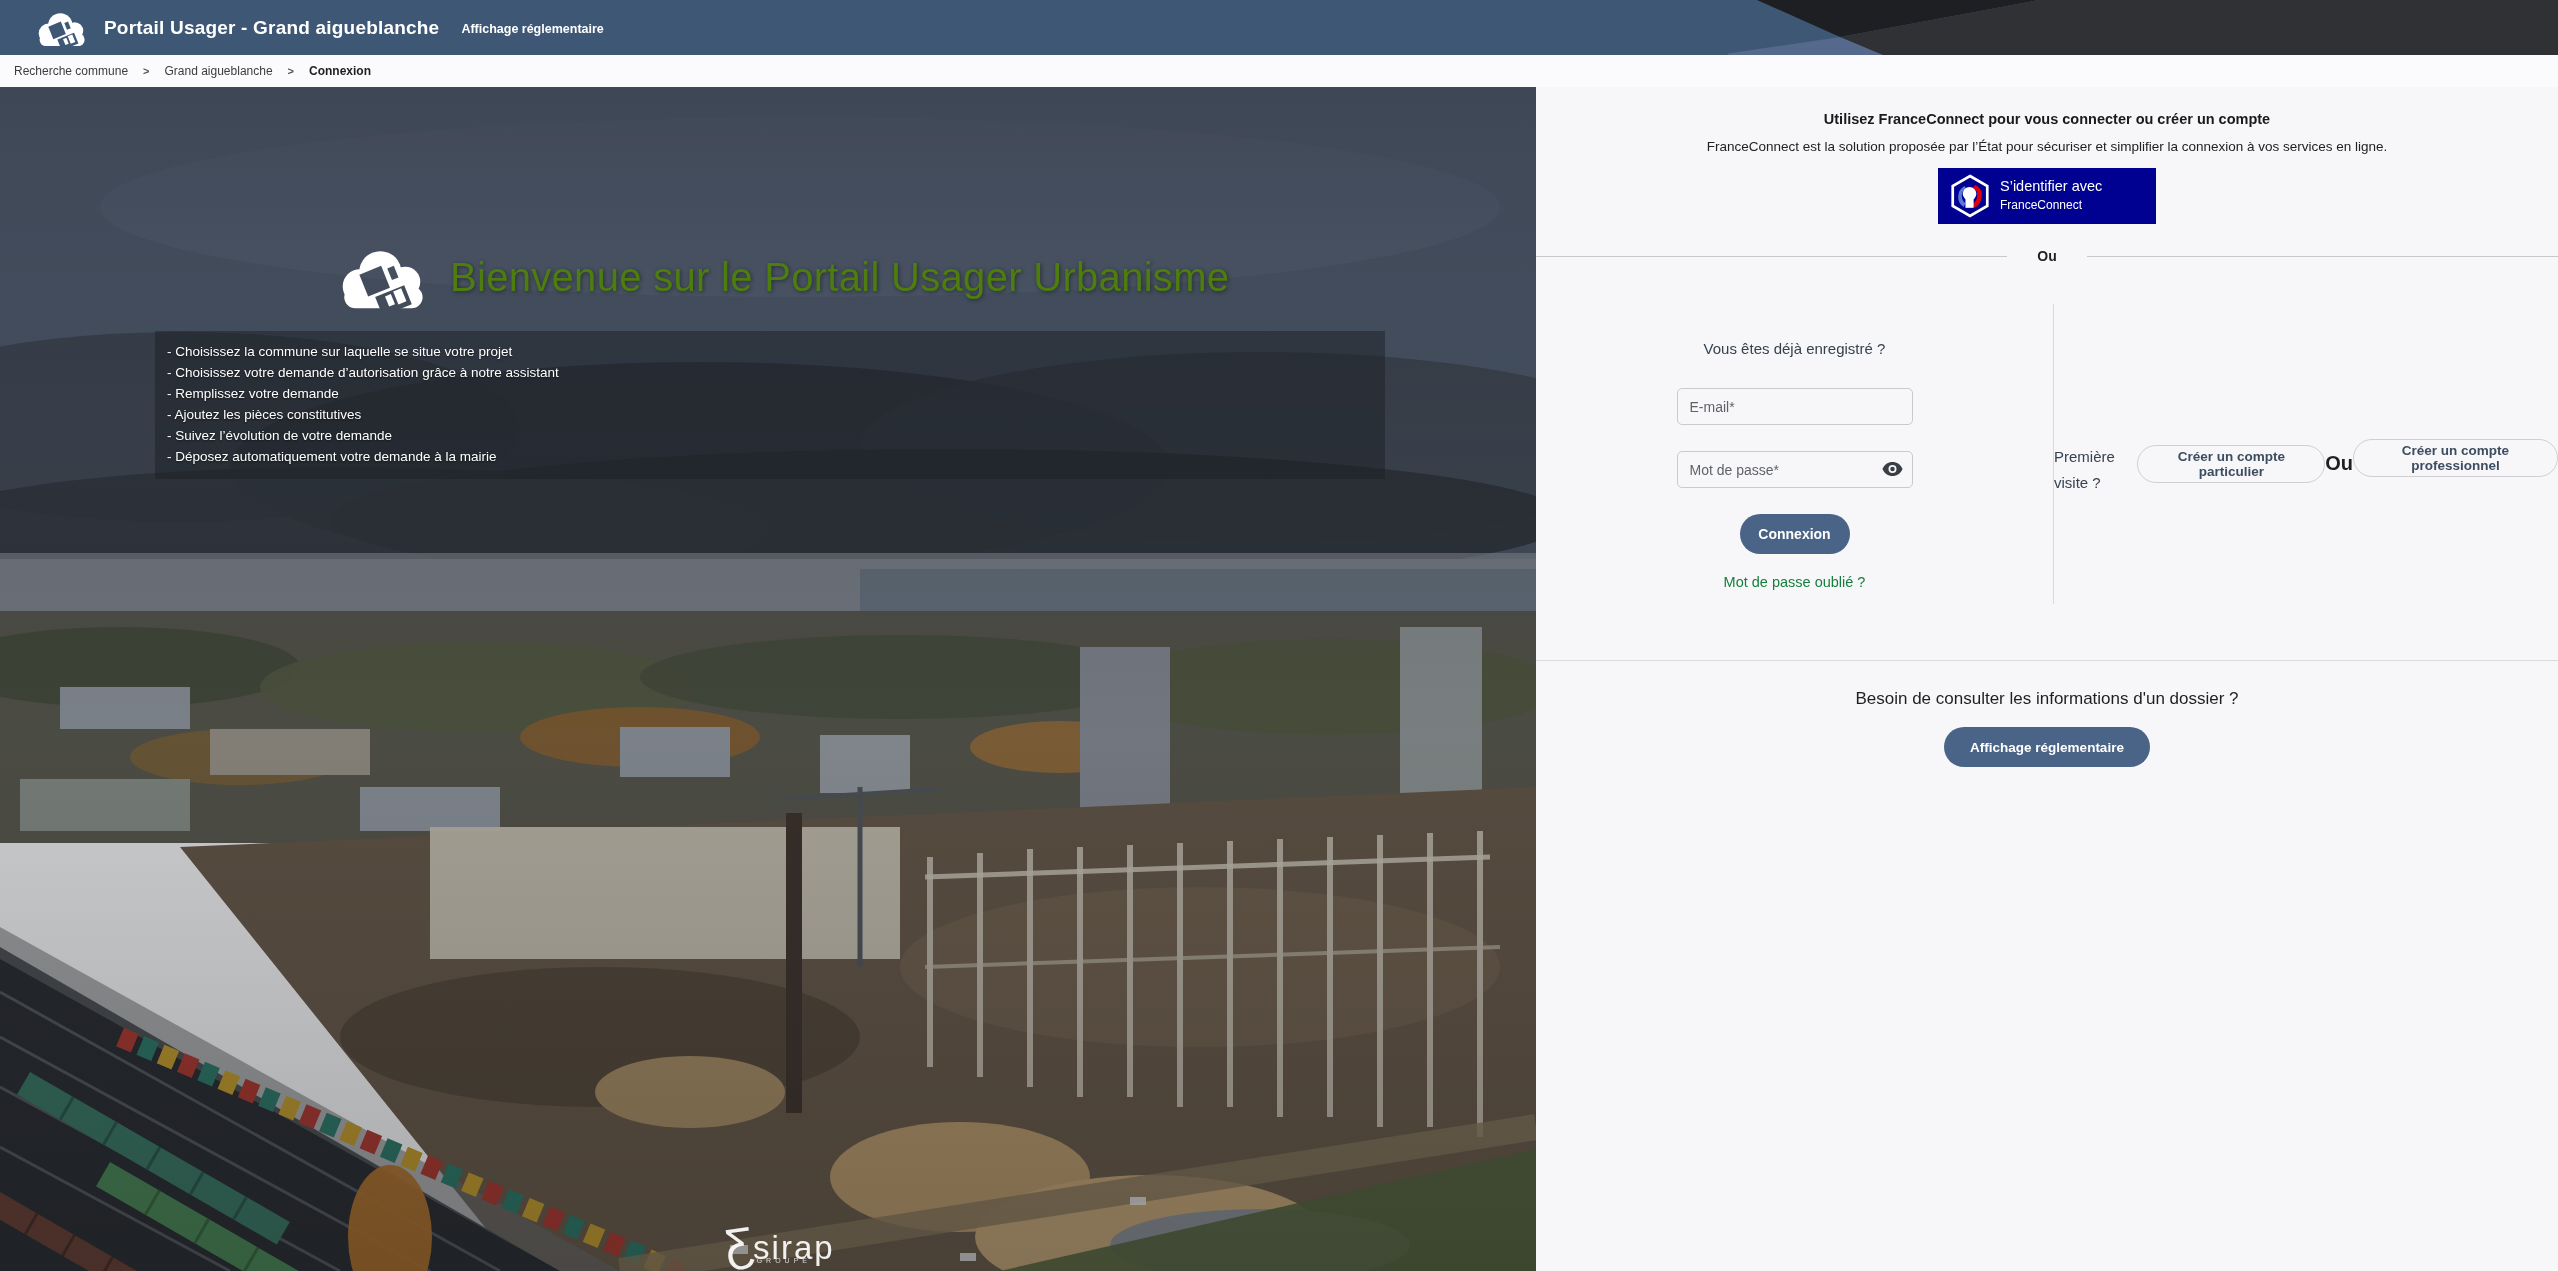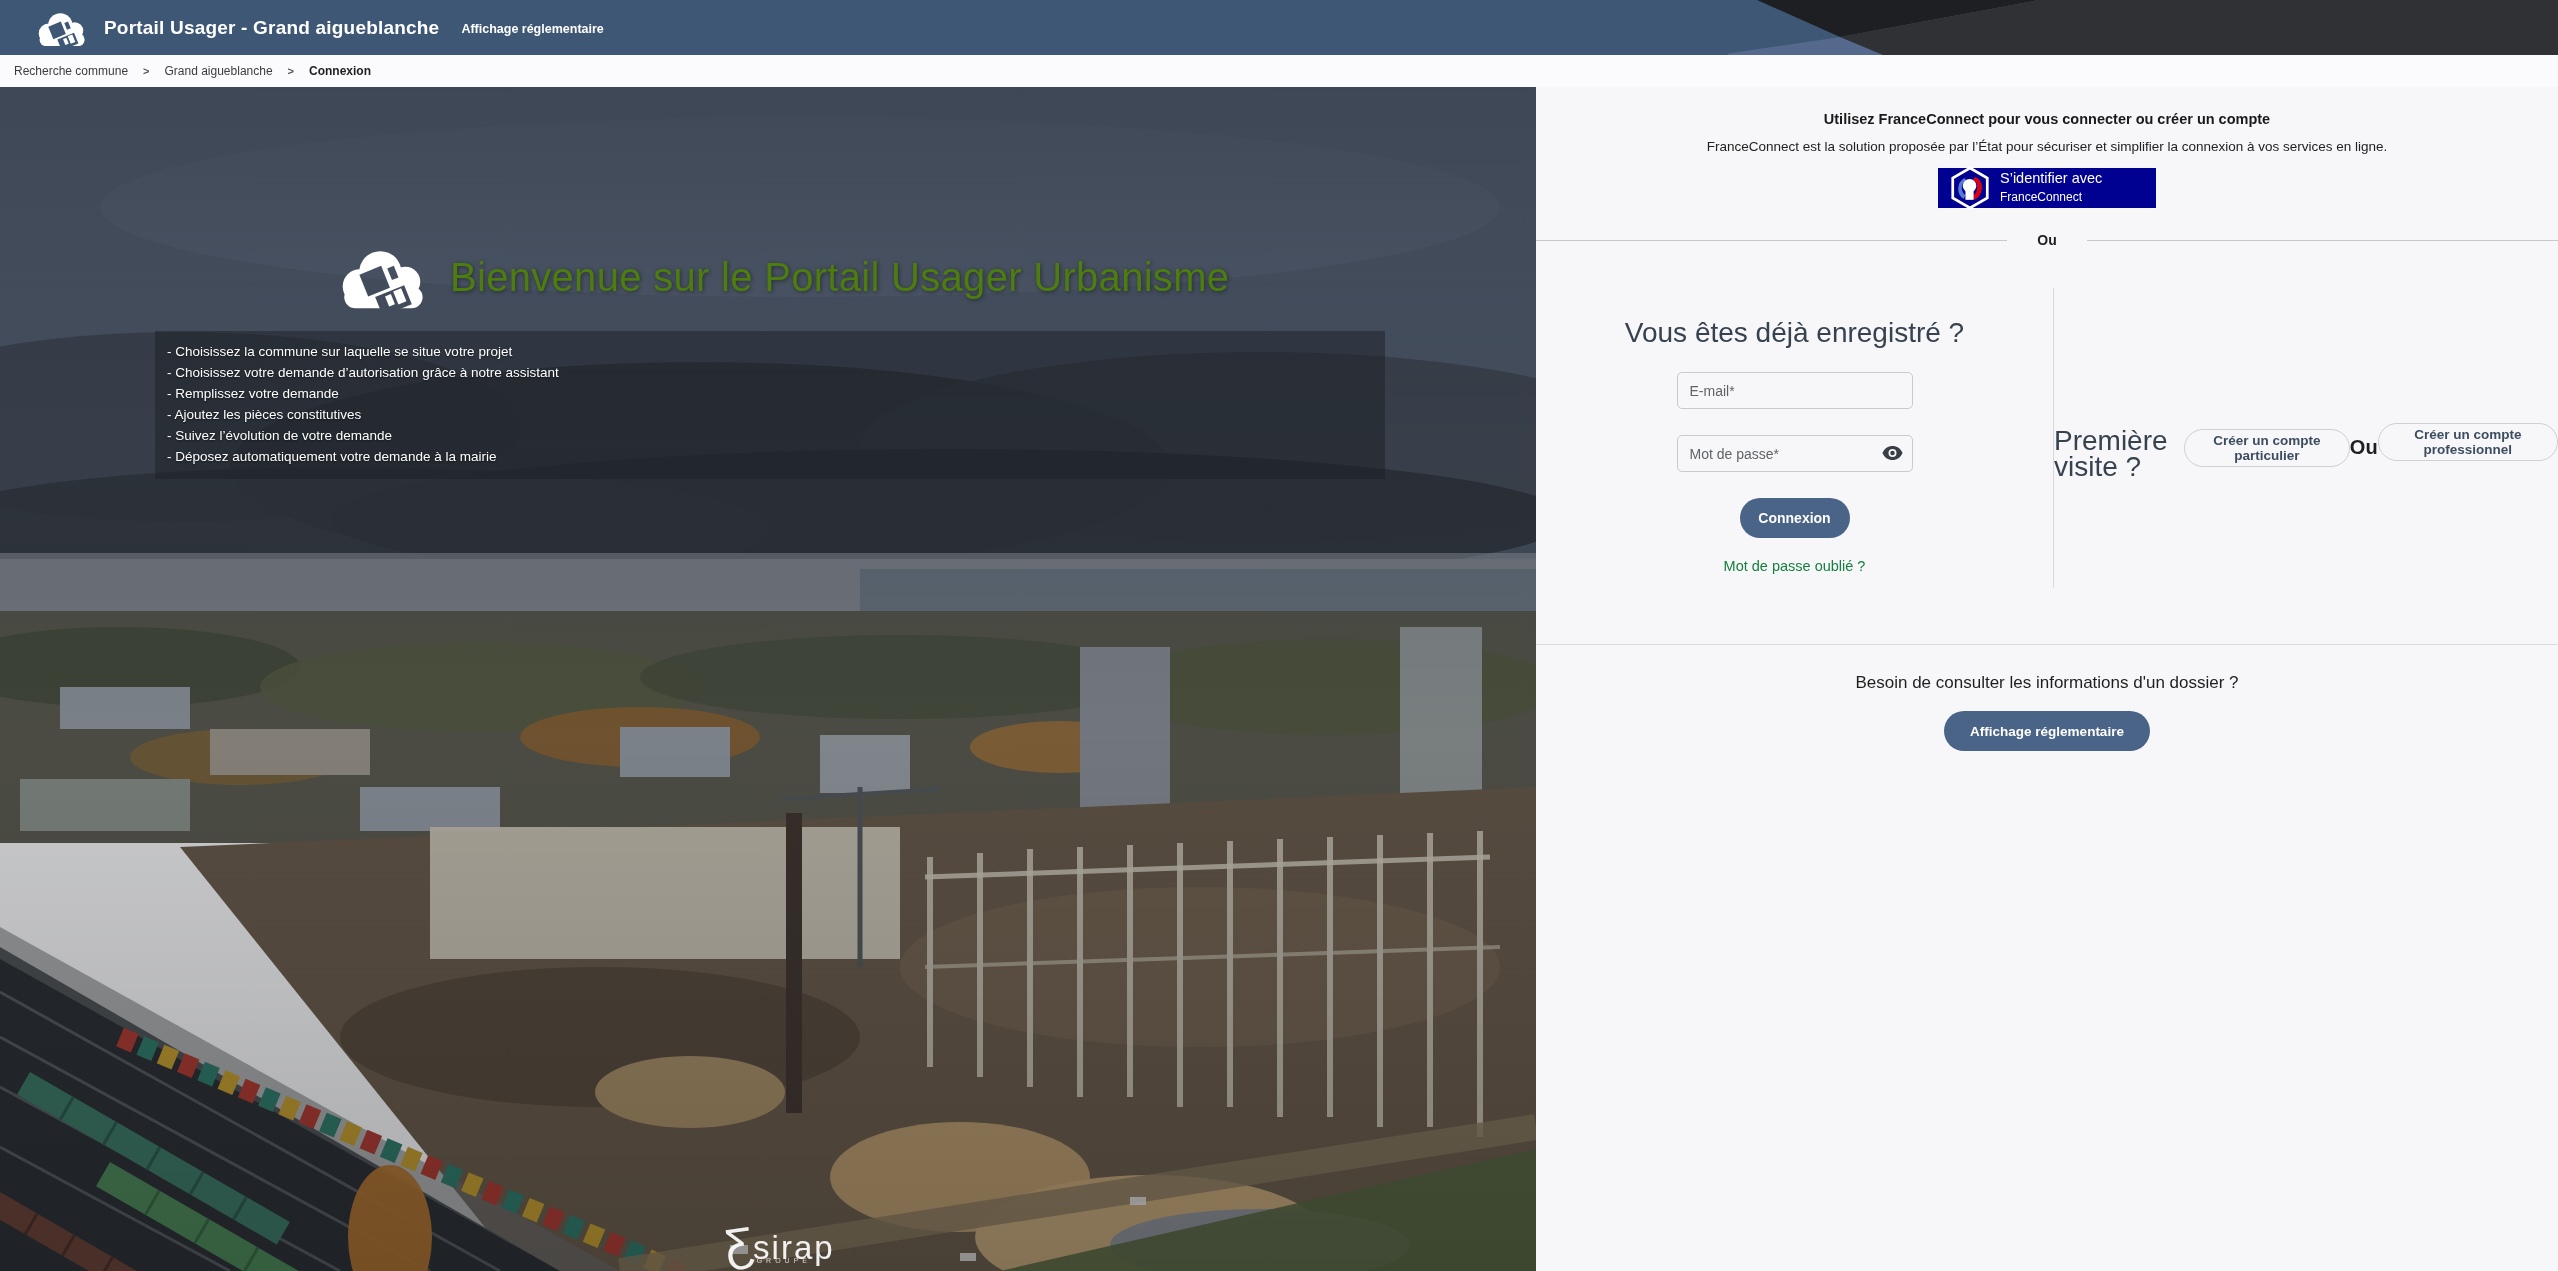--- a/index.html
+++ b/index.html
@@ -39,37 +39,37 @@
            display:flex; align-items:flex-end; color:#fff; opacity:.92; }
   .sirap-glyph { font-size:46px; line-height:38px; font-weight:400; transform:scaleX(-1) rotate(8deg); }
   .sirap-word { font-size:33px; font-weight:400; letter-spacing:2px; line-height:30px; }
   .sirap-sub { font-size:7px; letter-spacing:4px; margin-left:-78px; margin-bottom:-1px; opacity:.85; }
 
   
   .panel { flex:1; background:#f7f7fa; padding-top:24px; }
   .fc-section { text-align:center; }
   .fc-heading { font-size:14.5px; font-weight:700; color:#1a1a1a; }
   .fc-desc { font-size:13.5px; color:#222; margin-top:12px; }
-  .fc-button { margin:14px auto 0; width:218px; height:40px; background:#000091; border:none;
+  .fc-button { margin:14px auto 0; width:218px; height:56px; background:#000091; border:none;
                display:flex; align-items:center; padding:0 12px; cursor:pointer; }
   .fc-btn-text { text-align:left; margin-left:10px; color:#fff; }
   .fc-line1 { font-size:14.5px; line-height:17px; }
   .fc-line2 { font-size:12px; font-weight:400; line-height:20px; }
   .fc-link { display:inline-block; margin-top:9px; color:#2d2dd2; font-size:12.5px;
              text-decoration:none; cursor:pointer; }
 
   .ou-divider { display:flex; align-items:center; margin-top:24px; }
   .ou-divider .line { flex:1; height:1px; background:#c9c9cd; }
   .ou-divider .label { margin:0 30px; font-size:14px; font-weight:700; color:#1f1f1f; }
 
   .columns { display:flex; margin-top:40px; height:300px; align-items:stretch; }
   .col-left { width:517px; display:flex; flex-direction:column; align-items:center; }
   .v-divider { width:1px; background:#dadade; }
   .col-right { flex:1; display:flex; flex-direction:row; align-items:center; }
-  .col-heading { font-size:28px; font-weight:400; color:#37424f; margin-top:32px; line-height:26px; }
+  .col-heading { font-size:15px; font-weight:400; color:#37424f; margin-top:32px; line-height:26px; }
 
   .field-wrap { position:relative; margin-top:26px; }
   .field { width:236px; height:37px; border:1px solid #c9c9ce; border-radius:5px;
            background:transparent; padding:0 34px 0 12px; font-size:14px; color:#333;
            font-family:"Liberation Sans", sans-serif; outline:none; }
   .field::placeholder { color:#5f6368; opacity:1; }
   .eye { position:absolute; right:10px; top:10px; width:21px; height:16px; cursor:pointer; }
 
   .connexion-btn { margin-top:26px; width:110px; height:40px; border-radius:20px; border:none;
                    background:#4a6488; color:#fff; font-weight:700; font-size:14px; cursor:pointer;

